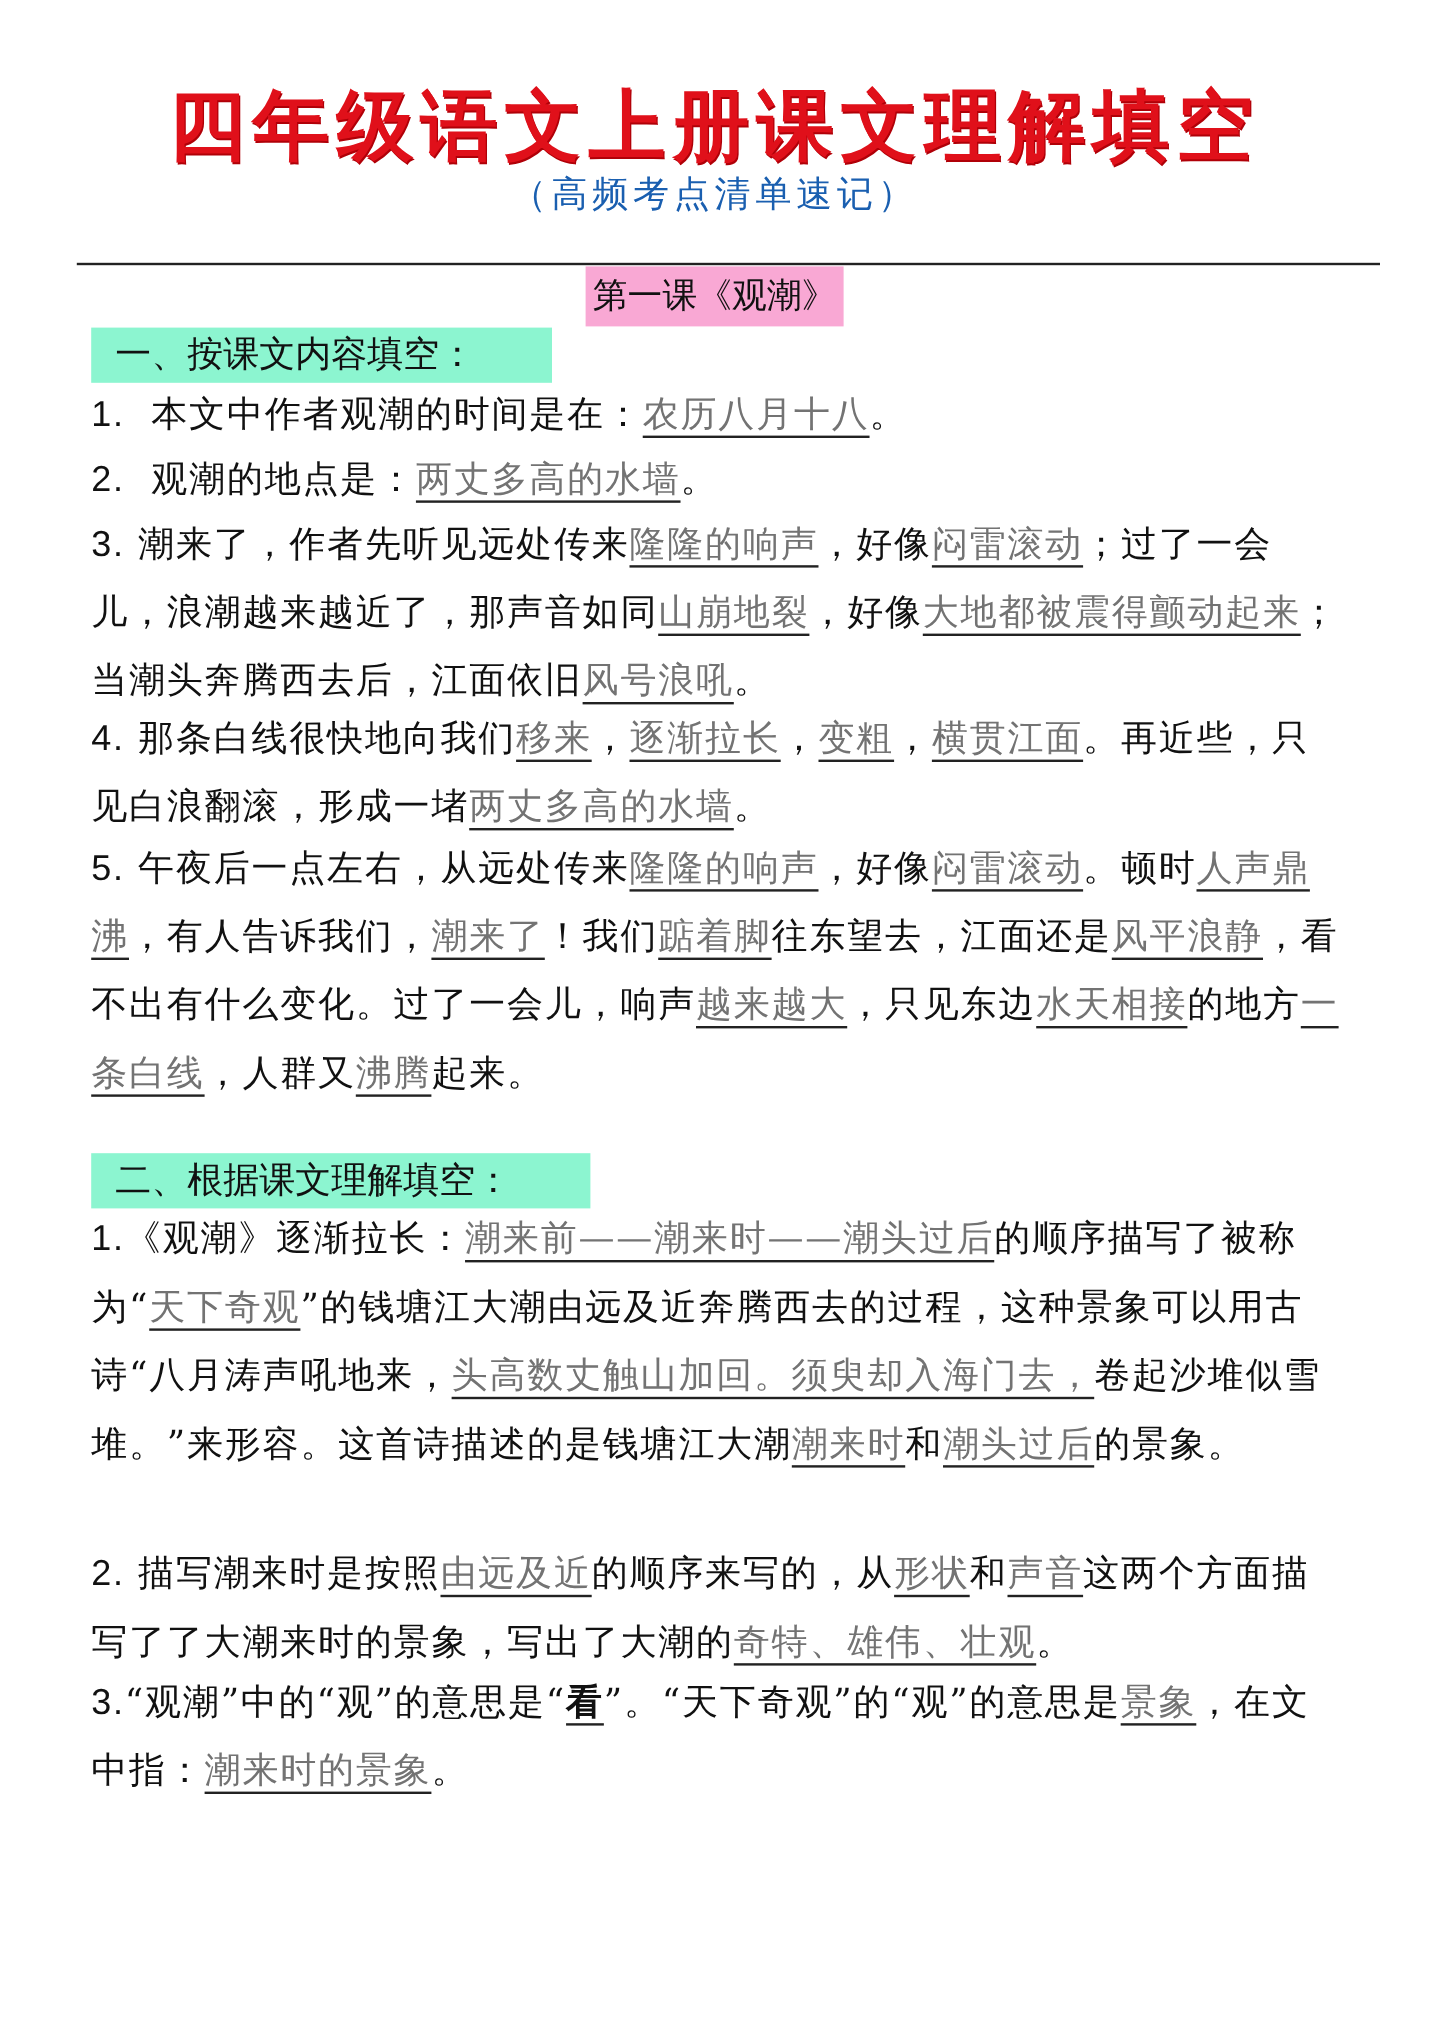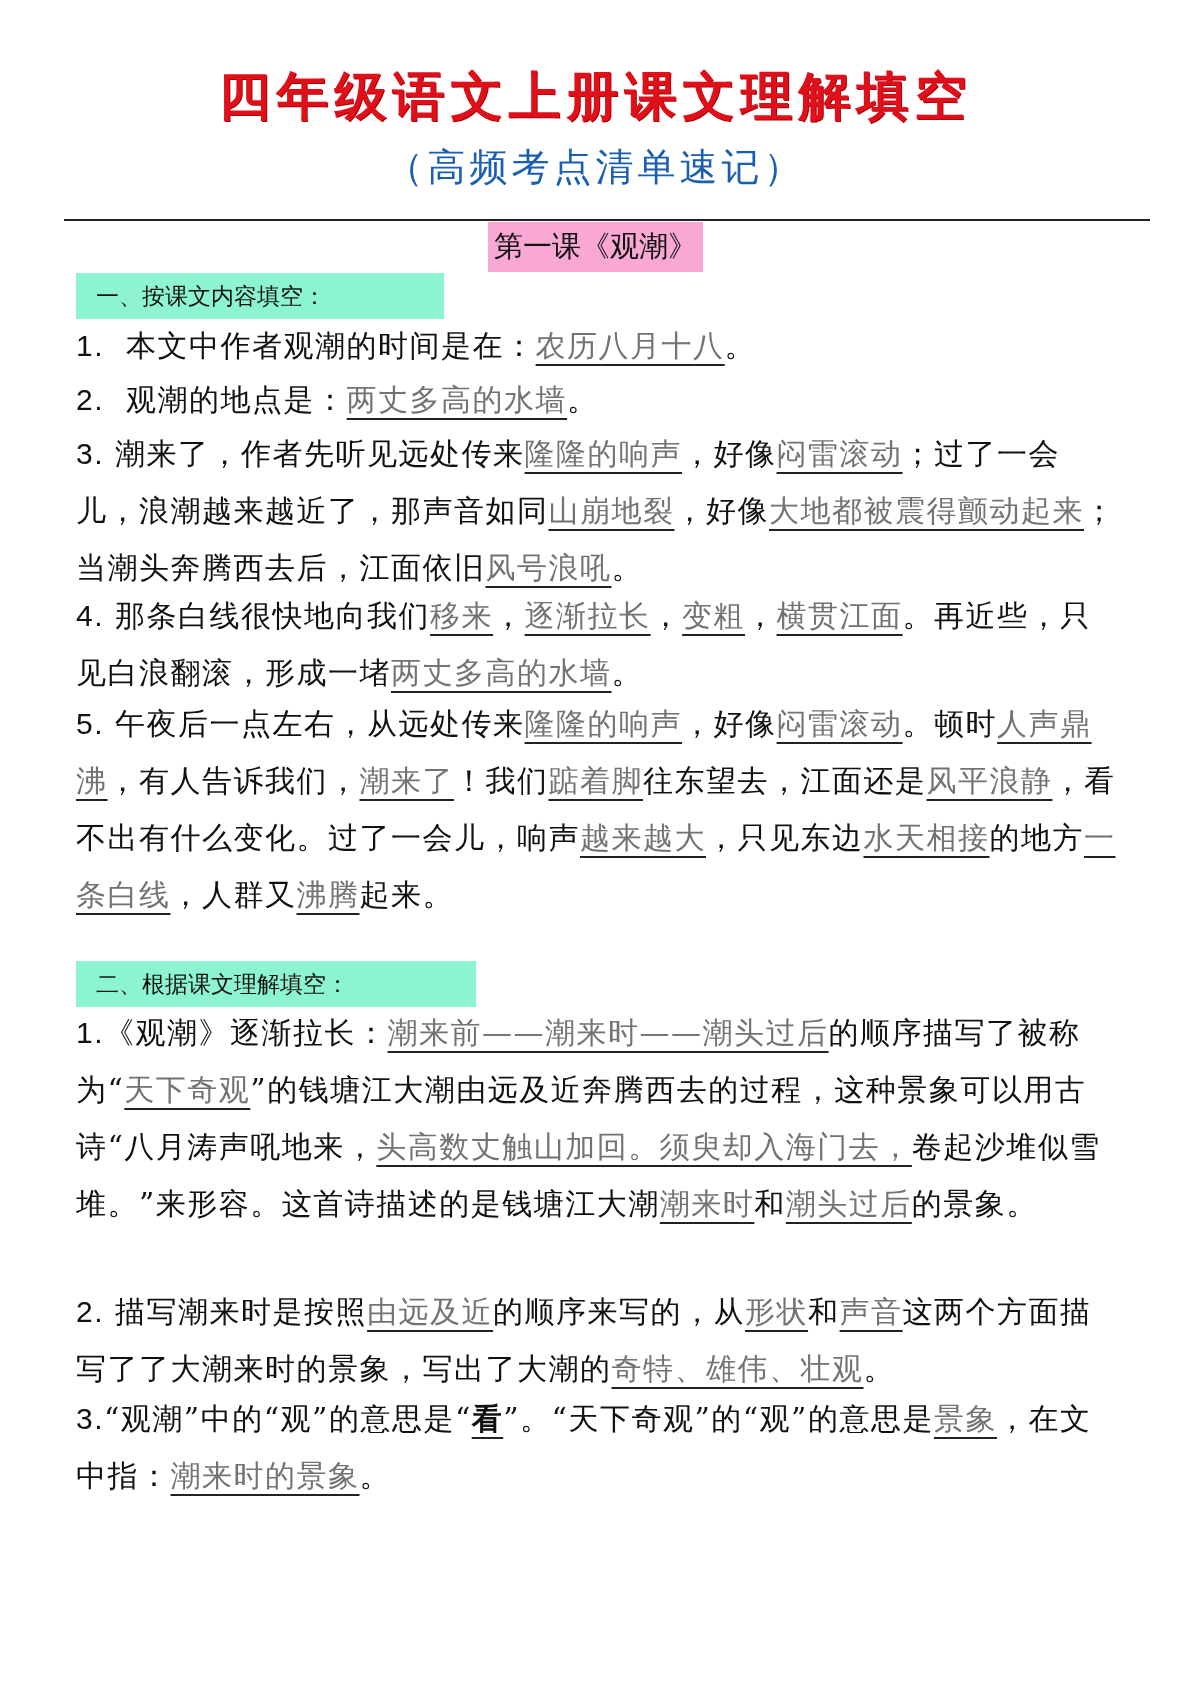--- a/index.html
+++ b/index.html
@@ -4,39 +4,39 @@
   <style>
     html, body { margin: 0; padding: 0; background: #ffffff; }
     body {
       width: 1191px; height: 1684px; position: relative; overflow: hidden;
       font-family: "DejaVu Serif", "Liberation Serif", serif;
       color: #111111;
     }
     .title {
       position: absolute; left: 0; top: 62px; width: 1191px; text-align: center;
       font-family: "DejaVu Sans", "Liberation Sans", sans-serif;
-      font-size: 52px; font-weight: bold; color: #e0101a; letter-spacing: 6px;
+      font-size: 64px; font-weight: bold; color: #e0101a; letter-spacing: 6px;
       text-shadow: 1px 1px 0 #b00008;
     }
     .subtitle {
       position: absolute; left: 0; top: 142px; width: 1191px; text-align: center;
       font-family: "DejaVu Sans", "Liberation Sans", sans-serif;
-      font-size: 38px; color: #1a5fb0; letter-spacing: 4px;
+      font-size: 30px; color: #1a5fb0; letter-spacing: 4px;
     }
     .rule {
       position: absolute; left: 64px; top: 219px; width: 1086px; height: 2px; background: #222;
     }
     .lesson-wrap { position: absolute; left: 0; top: 222px; width: 1191px; text-align: center; }
     .lesson {
       display: inline-block; background: #f9a8d4; padding: 4px 6px 6px 6px;
       font-size: 29px; line-height: 40px; color: #111;
     }
     .section {
       position: absolute; left: 76px; background: #8cf5d0;
-      font-size: 23px; line-height: 46px; padding: 0 8px 0 20px; color: #111;
+      font-size: 30px; line-height: 46px; padding: 0 24px 0 20px; color: #111;
     }
     .sec1 { top: 273px; width: 340px; }
     .sec2 { top: 961px; width: 372px; }
     .para {
       position: absolute; left: 76px; width: 1045px;
       font-size: 30px; line-height: 57px; color: #111; letter-spacing: 1.5px;
     }
     .num { font-family: "Liberation Sans", "DejaVu Sans", sans-serif; }
     .ans {
       color: #737373; text-decoration: underline; text-decoration-color: #222;

